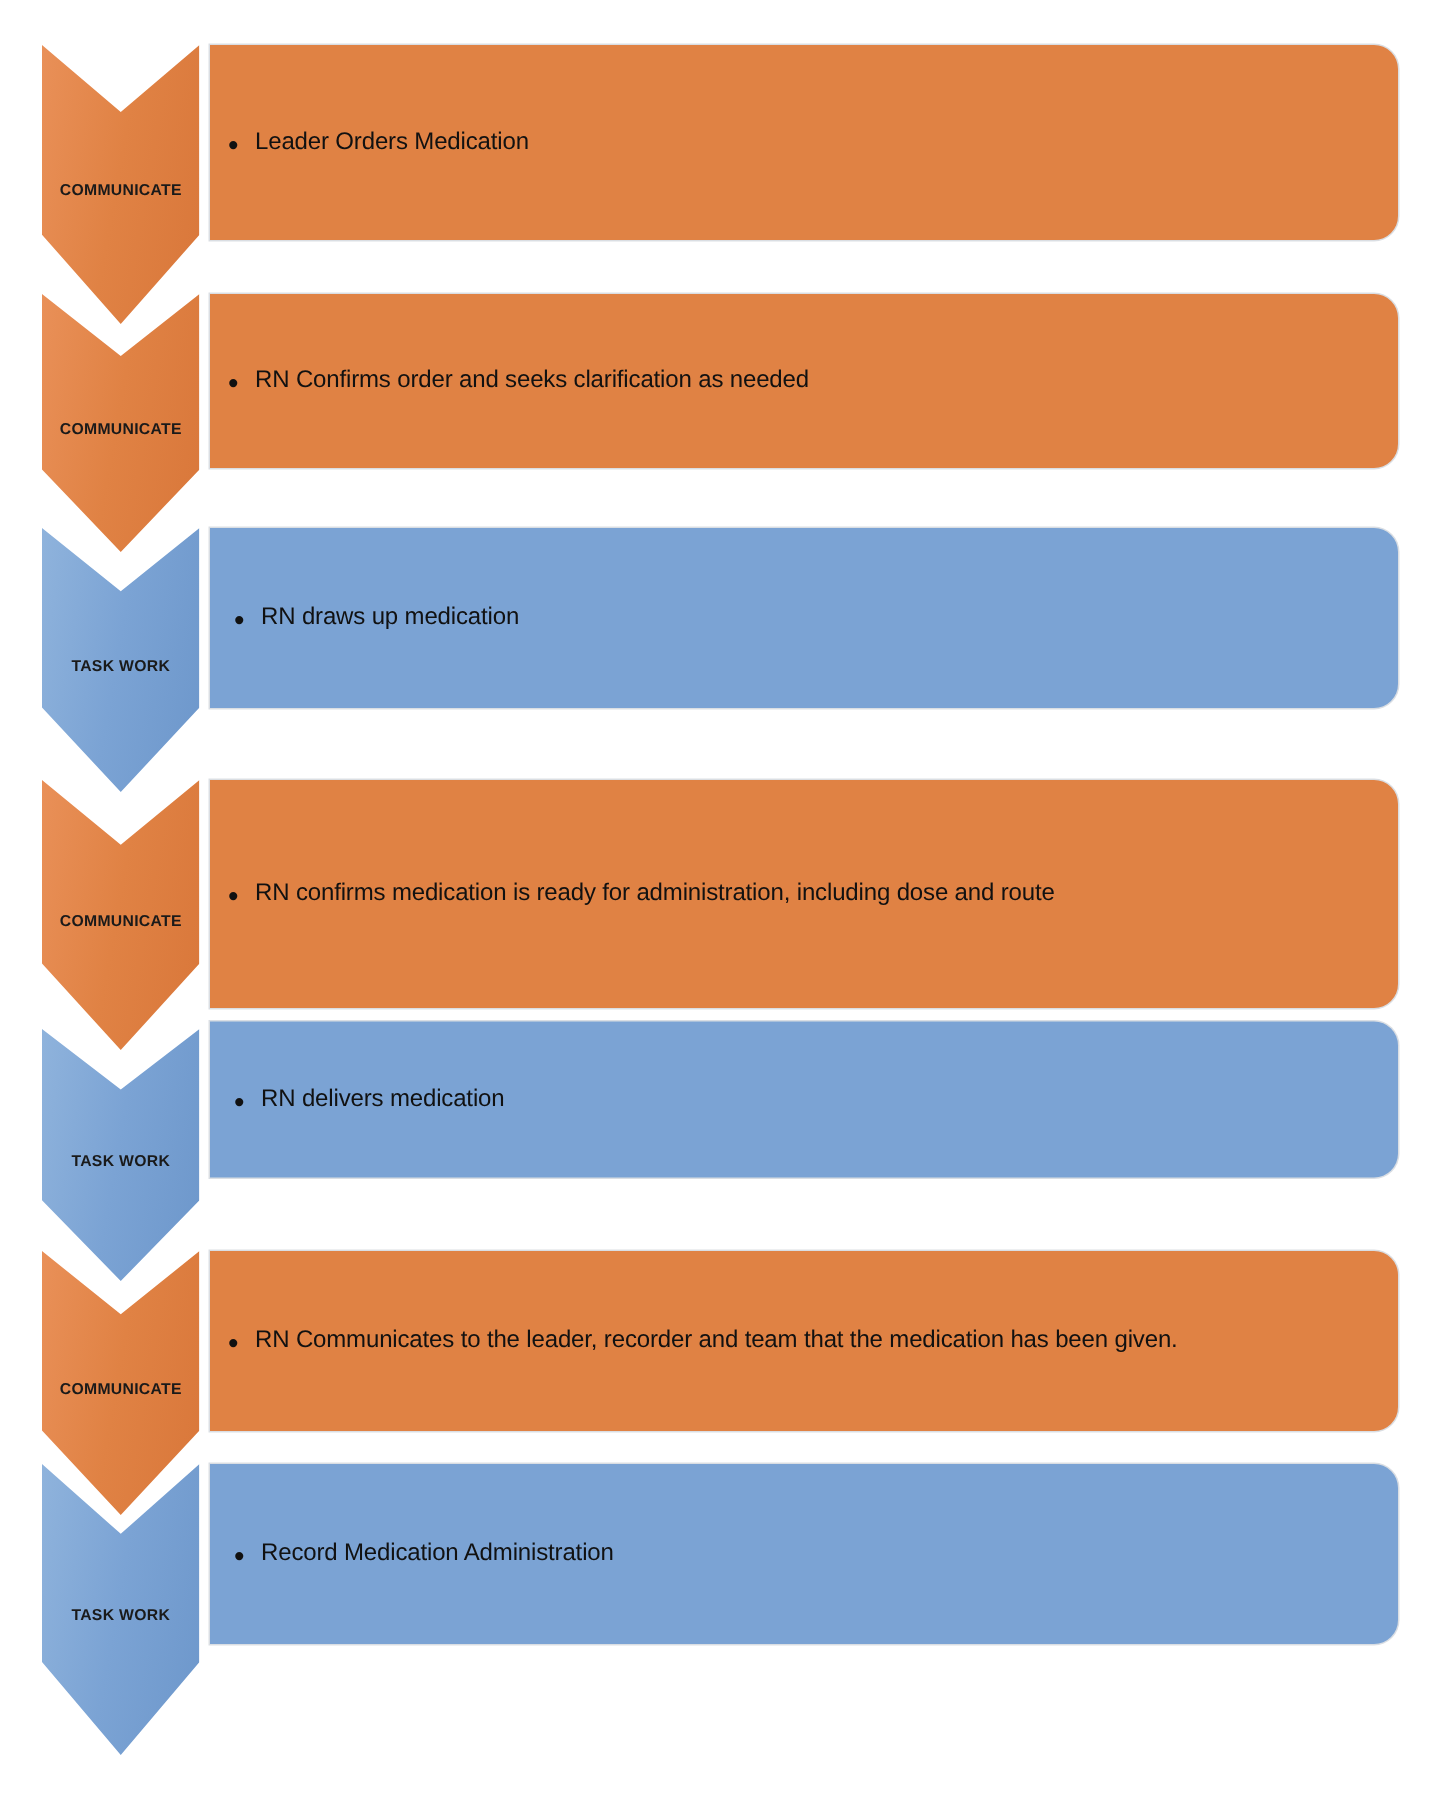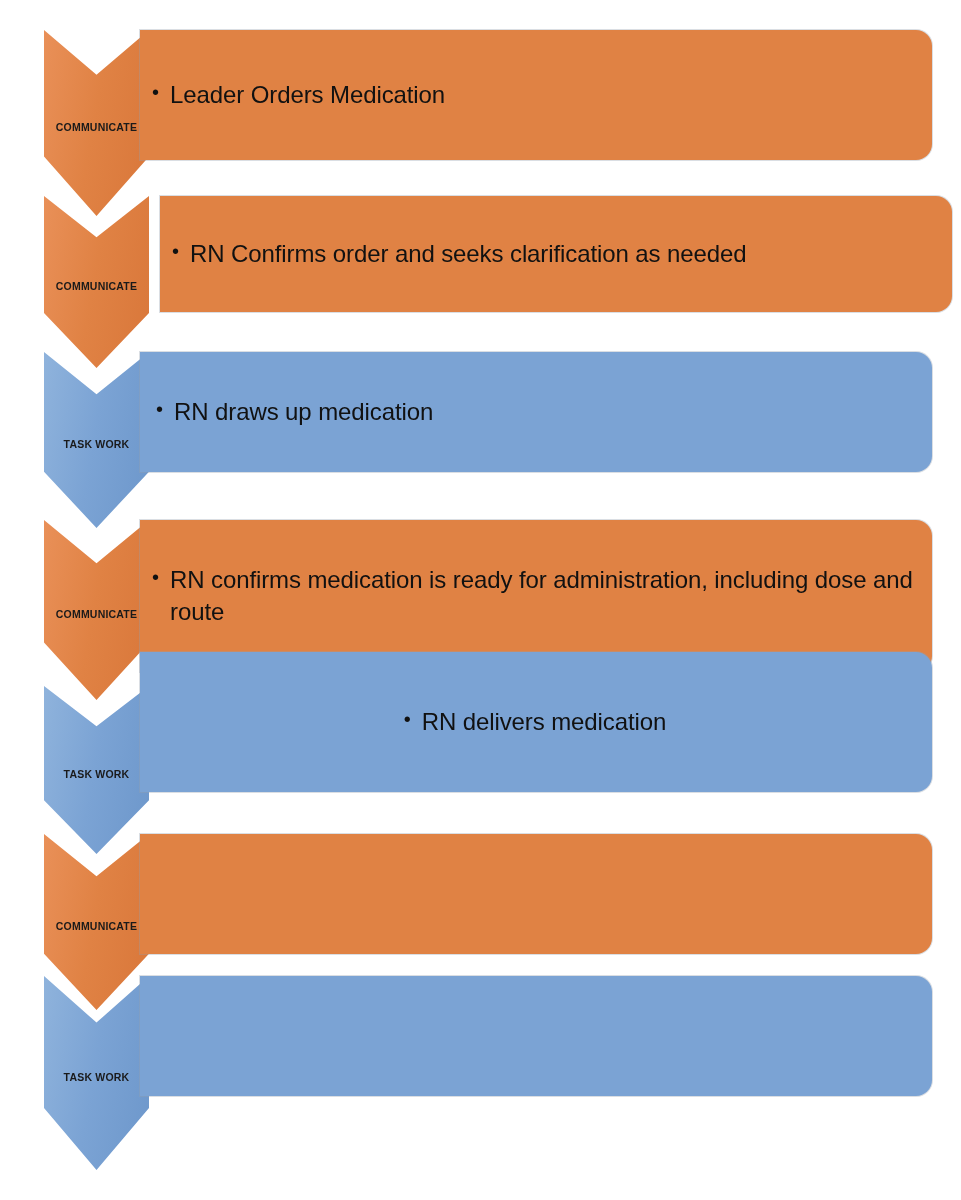--- a/index.html
+++ b/index.html
@@ -22,21 +22,21 @@
   }
 
   .row {
     position: absolute;
     left: 0;
   }
 
   
   .chev {
     position: absolute;
-    left: 44px;
+    left: 28px;
     width: 105px;
     -webkit-clip-path: polygon(0% 0%, 50% 24%, 100% 0%, 100% 68%, 50% 100%, 0% 68%);
     clip-path: polygon(0% 0%, 50% 24%, 100% 0%, 100% 68%, 50% 100%, 0% 68%);
     display: flex;
     align-items: center;
     justify-content: center;
   }
   .chev-orange {
     background: linear-gradient(100deg, #e99058 0%, #e08244 48%, #d9773a 100%);
   }
@@ -70,21 +70,21 @@
   }
   .box-orange { background: #e08244; }
   .box-blue   { background: #7ba3d4; }
 
   .bullets {
     margin: 0;
     padding: 0;
     list-style: none;
   }
   .bullets li {
-    font-size: 24px;
+    font-size: 16px;
     line-height: 1.32;
     color: #111111;
     padding-left: 20px;
     position: relative;
     letter-spacing: -0.1px;
   }
   .bullets li::before {
     content: "\2022";
     position: absolute;
     left: 2px;
@@ -107,21 +107,21 @@
       <div class="box box-orange" style="top: 30px; height: 130px;">
         <ul class="bullets">
           <li>Leader Orders Medication</li>
         </ul>
       </div>
     </div>
     <div class="row">
       <div class="chev chev-orange" style="top: 196px; height: 172px;">
         <span class="chev-label">COMMUNICATE</span>
       </div>
-      <div class="box box-orange" style="top: 196px; height: 116px; margin-left: 20px;">
+      <div class="box box-orange" style="top: 196px; height: 116px;">
         <ul class="bullets">
           <li>RN Confirms order and seeks clarification as needed</li>
         </ul>
       </div>
     </div>
     <div class="row">
       <div class="chev chev-blue" style="top: 352px; height: 176px;">
         <span class="chev-label">TASK WORK</span>
       </div>
       <div class="box box-blue" style="top: 352px; height: 120px;">
@@ -137,37 +137,39 @@
       <div class="box box-orange" style="top: 520px; height: 152px;">
         <ul class="bullets">
           <li>RN confirms medication is ready for administration, including dose and route</li>
         </ul>
       </div>
     </div>
     <div class="row">
       <div class="chev chev-blue" style="top: 686px; height: 168px;">
         <span class="chev-label">TASK WORK</span>
       </div>
-      <div class="box box-blue" style="top: 652px; height: 140px; align-items: center;">
+      <div class="box box-blue" style="top: 681px; height: 104px;">
         <ul class="bullets">
           <li>RN delivers medication</li>
         </ul>
       </div>
     </div>
     <div class="row">
       <div class="chev chev-orange" style="top: 834px; height: 176px;">
         <span class="chev-label">COMMUNICATE</span>
       </div>
       <div class="box box-orange" style="top: 834px; height: 120px;">
         <ul class="bullets">
+          <li>RN Communicates to the leader, recorder and team that the medication has been given.</li>
         </ul>
       </div>
     </div>
     <div class="row">
       <div class="chev chev-blue" style="top: 976px; height: 194px;">
         <span class="chev-label">TASK WORK</span>
       </div>
       <div class="box box-blue" style="top: 976px; height: 120px;">
         <ul class="bullets">
+          <li>Record Medication Administration</li>
         </ul>
       </div>
     </div>
   </div>
 
 </body></html>

